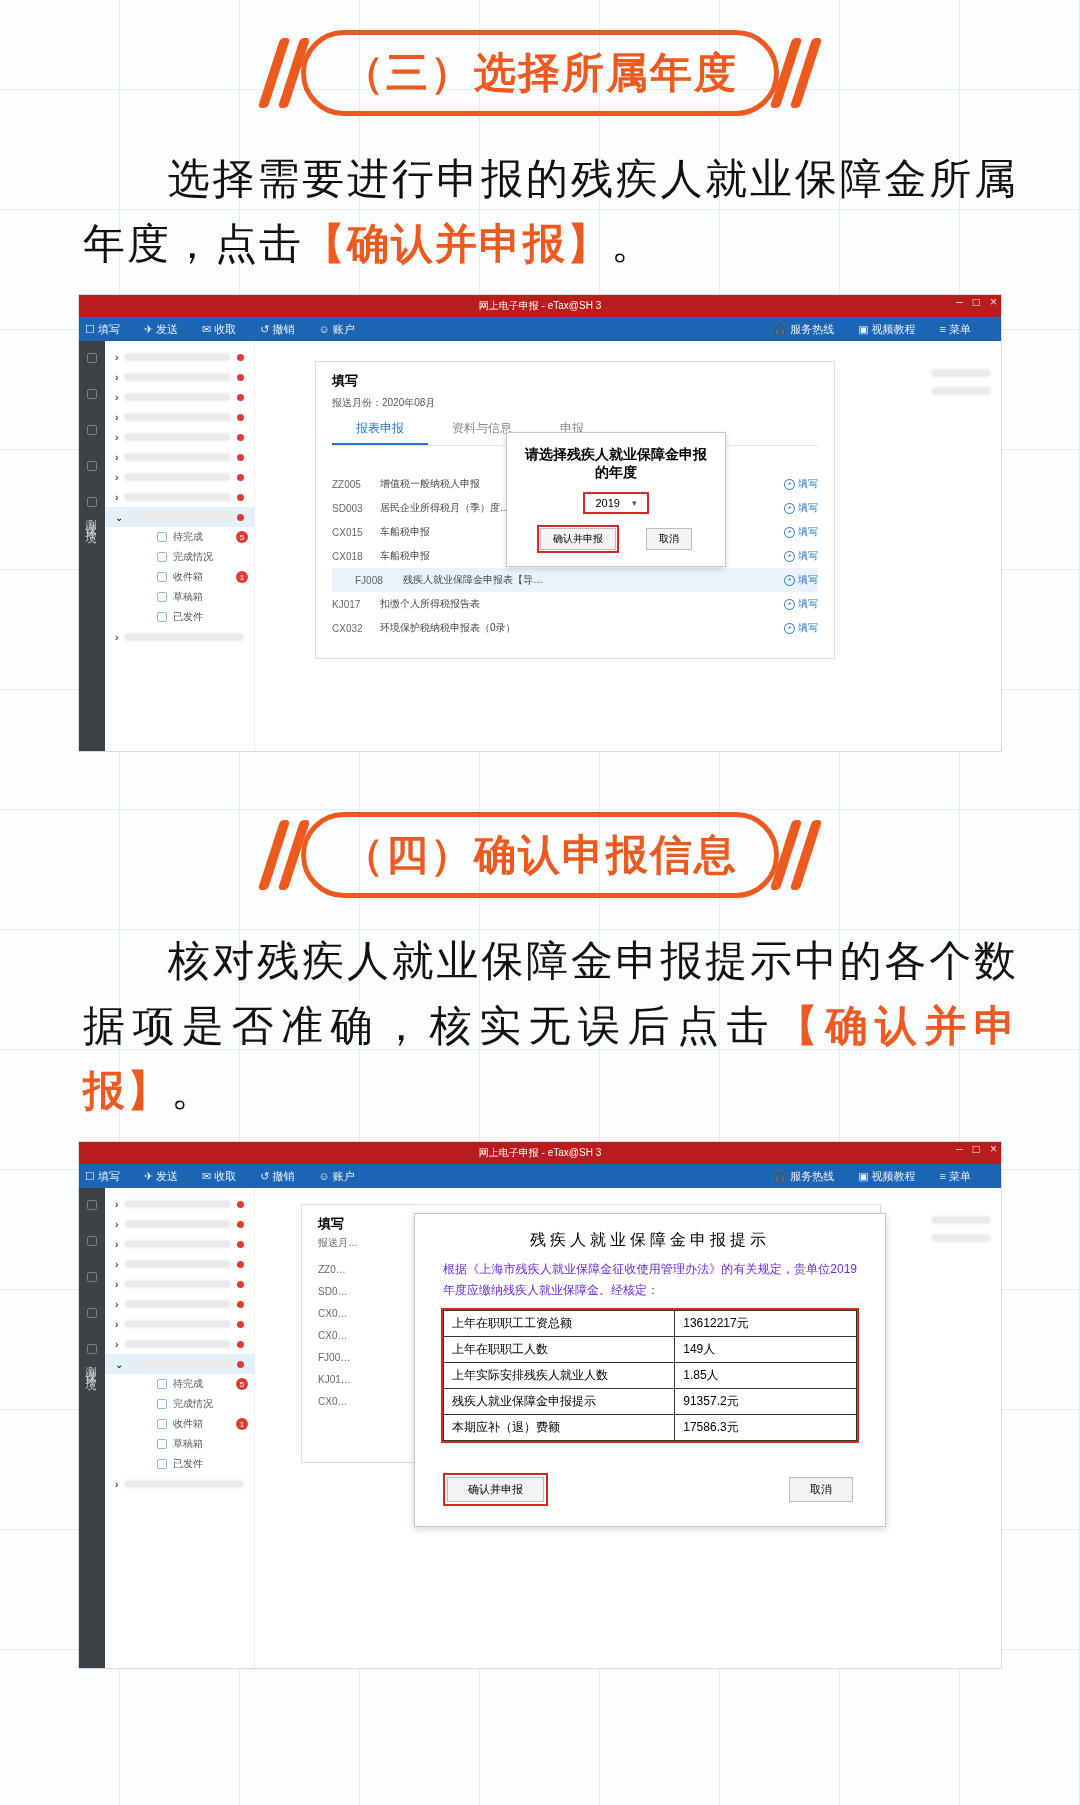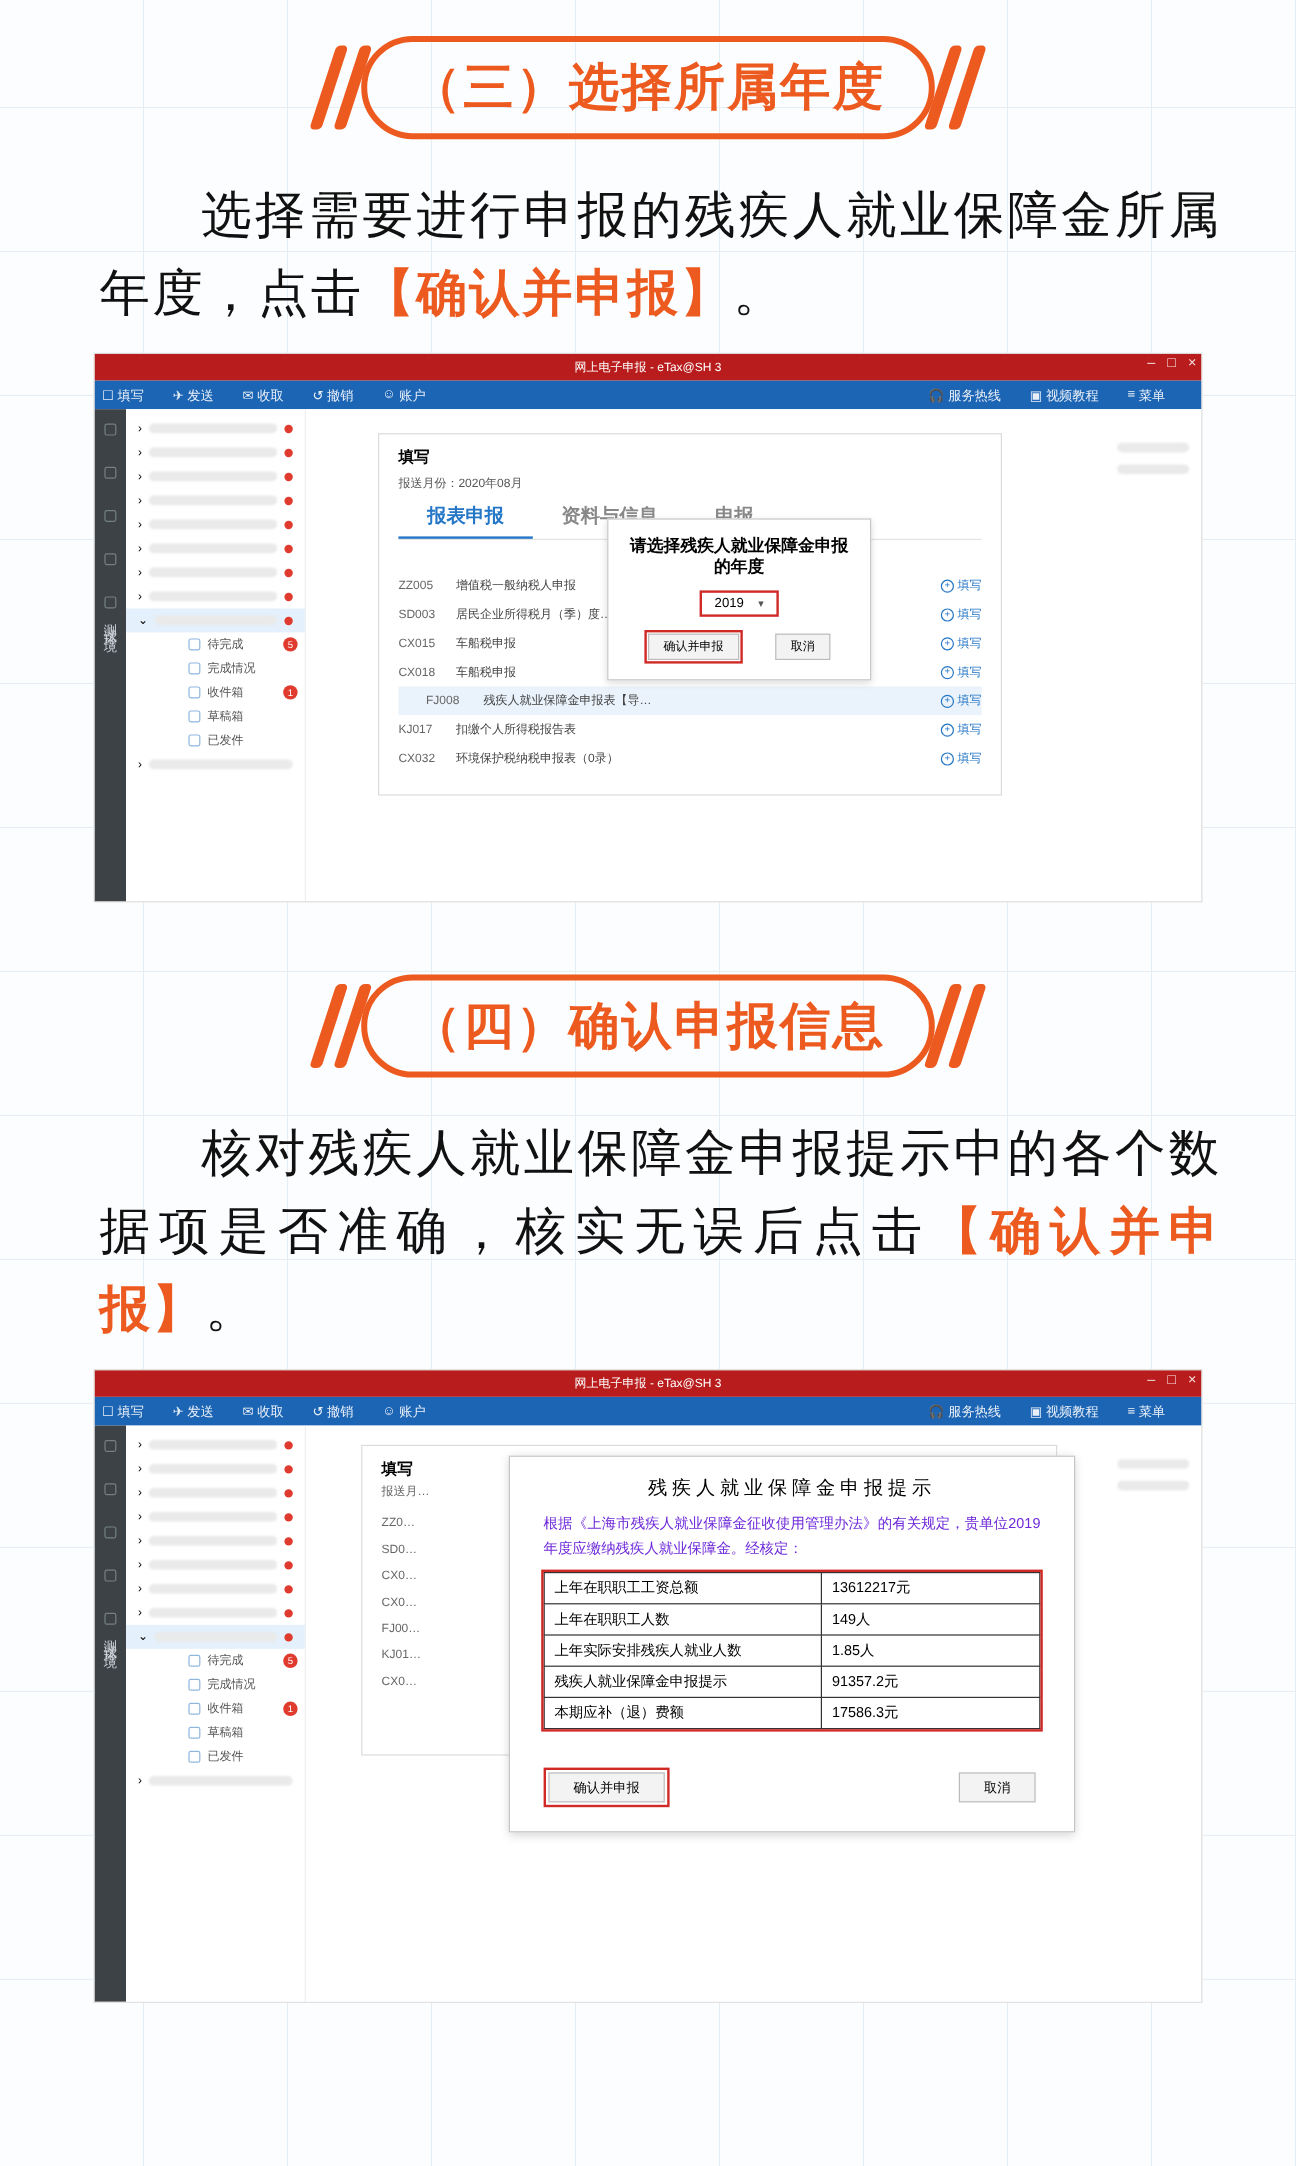--- a/index.html
+++ b/index.html
@@ -163,21 +163,21 @@
     position:absolute;
     left:60px; top:20px;
     width:520px;
     border:1px solid #dcdcdc;
     background:#fff;
     padding:10px 16px 18px;
   }
   .card h4 { font-size:13px; font-weight:700; margin-bottom:6px;}
   .card .sub { font-size:10px; color:#555; margin-bottom:6px;}
   .card .tabs { display:flex; border-bottom:1px solid #e3e3e3; margin-bottom:6px;}
-  .card .tabs .t { padding:4px 24px 6px; font-size:16px; color:#888;font-weight:bold;}
+  .card .tabs .t { padding:4px 24px 6px; font-size:12px; color:#888;}
   .card .tabs .t.active { color:#2476c6; border-bottom:2px solid #2476c6;}
   .card .daterow { text-align:center; color:#2476c6; font-size:10px; margin-bottom:6px;}
   .card .row {
     display:flex; align-items:center;
     height:24px; font-size:10px; color:#444;
   }
   .card .row.hl { background:#eaf3fb;padding-left:23px;}
   .card .row .code { width:48px; color:#666;}
   .card .row .txt { flex:1; }
   .card .row .act { color:#2476c6; display:flex; align-items:center; gap:3px;}
@@ -214,21 +214,21 @@
     border:1px solid #dcdcdc;
     background:#fff;
     padding:10px 16px 50px;
   }
   .card2 h4{font-size:13px;font-weight:700;margin-bottom:3px;}
   .card2 .sub{font-size:10px;color:#666;margin-bottom:8px;}
   .card2 .siderows .srow{height:22px;display:flex;align-items:center;font-size:10px;color:#666;}
   
   .modal2 {
     position:absolute;
-    left:122px; top:8px;
+    left:112px; top:8px;
     width:472px;
     border:1px solid #c5c5c5;
     background:#fff;
     box-shadow:0 2px 8px rgba(0,0,0,.18);
     padding:16px 28px 24px;
   }
   .modal2 .mtitle{text-align:center;font-size:16px;letter-spacing:4px;margin-bottom:8px;}
   .modal2 .mdesc{font-size:12px;color:#6d28d9;line-height:1.7;text-align:justify;margin-bottom:10px;}
   .modal2 table{width:100%;border-collapse:collapse;outline:2px solid #d02a26;outline-offset:0;}
   .modal2 td{border:1px solid #333;padding:4px 8px;font-size:12px;}

